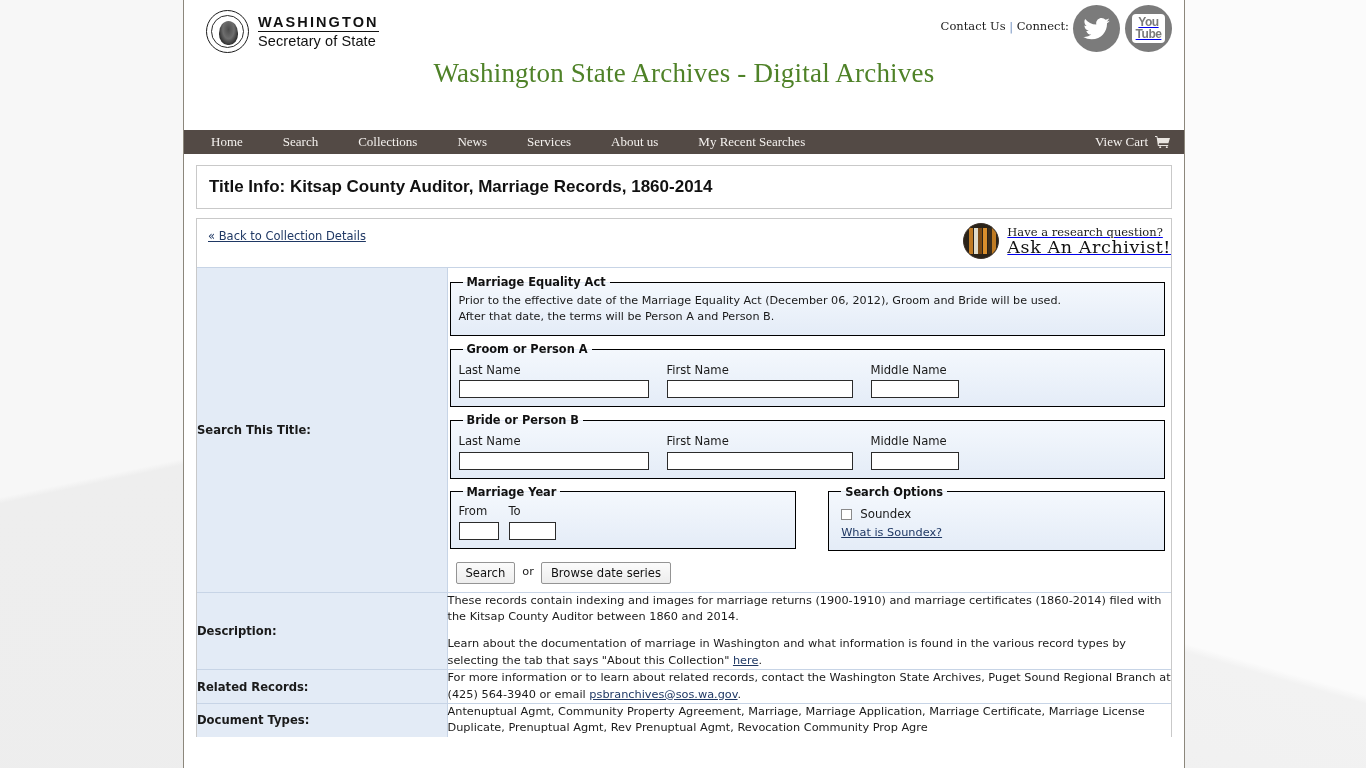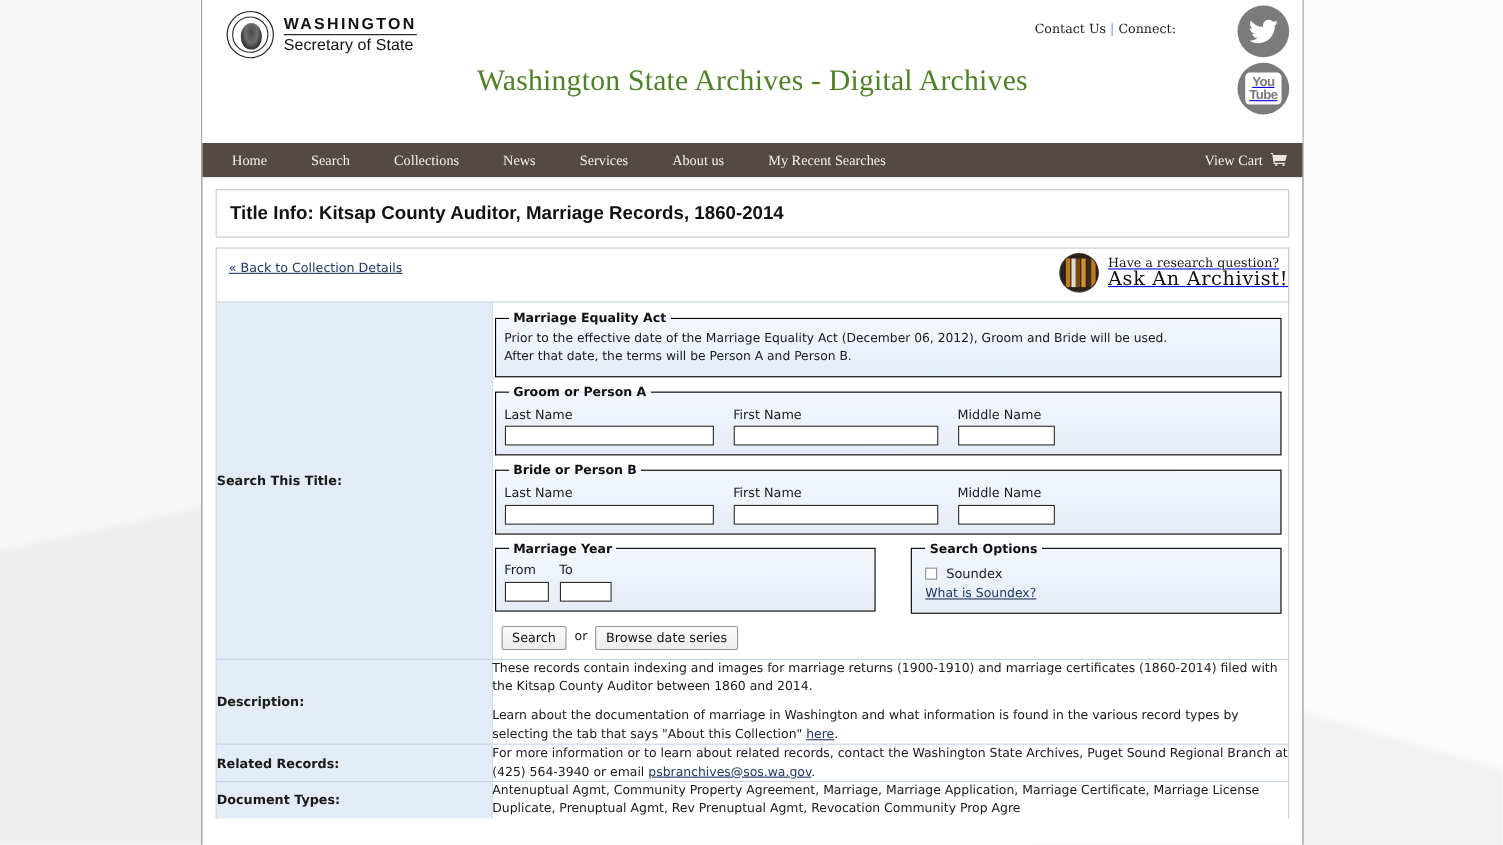--- a/index.html
+++ b/index.html
@@ -38,35 +38,35 @@
   .seal:after{ content:""; position:absolute; left:12px; top:10px; width:19px; height:24px; border-radius:50% 50% 45% 45%;
       background:radial-gradient(ellipse at 50% 35%, #4b4b4b 0%, #6e6e6e 42%, #2c2c2c 75%, #1d1d1d 100%);}
   .logo-text{ line-height:1; }
   .logo-wa{ font-family:"Liberation Sans", sans-serif; font-weight:bold; font-size:14.5px; letter-spacing:2.1px; color:#111; }
   .logo-rule{ height:1px; background:#111; margin:2px 0 2px 0; }
   .logo-sos{ font-family:"Liberation Sans", sans-serif; font-size:14.5px; color:#111; letter-spacing:0.1px;}
 
   .connect{ position:absolute; right:115px; top:19px; font-family:"DejaVu Serif", serif; font-size:11.5px; color:#1b1b1b; white-space:nowrap;}
   .connect .sep{ color:#6f8ebf; }
   .connect a{ color:#1b1b1b; text-decoration:none; }
-  .social{ position:absolute; right:12px; top:5px; display:flex; gap:5px;flex-direction:column; }
+  .social{ position:absolute; right:12px; top:5px; display:flex; gap:5px; }
   .soc{ width:47px; height:47px; border-radius:50%; background:#7b7b7b; display:flex; align-items:center; justify-content:center; }
   .soc svg{ display:block; }
   .yt-lines{ text-align:center; line-height:0.92; color:#7b7b7b; font-family:"Liberation Sans", sans-serif; font-weight:bold; }
   .yt-box{ background:#ffffff; border-radius:4px; padding:3px 4px; }
   .yt-box .l1{ font-size:12px; letter-spacing:-0.5px;}
   .yt-box .l2{ font-size:12px; letter-spacing:-0.5px;}
 
   .bigtitle{
     position:absolute; left:0; right:0; top:58px; text-align:center;
     font-family:"Liberation Serif", serif; font-size:27px; color:#4f8228; letter-spacing:0.2px;
   }
 
   
-  .nav{ background:#534a45; height:31px; display:flex; align-items:center; padding:0 0 0 27px; position:relative;}
+  .nav{ background:#534a45; height:24px; display:flex; align-items:center; padding:0 0 0 27px; position:relative;}
   .nav a{ color:#f4f1ee; font-family:"Liberation Serif", serif; font-size:13px; text-decoration:none; margin-right:40px; white-space:nowrap;}
   .nav .right{ position:absolute; right:14px; display:flex; align-items:center; gap:7px; }
   .nav .right a{ margin:0; }
   .cart{ display:inline-block; }
 
   
   .titlebar-wrap{ padding:11px 12px 0 12px; }
   .titlebar{
     border:1px solid #c9c9c9; background:#fff; height:44px; display:flex; align-items:center; padding-left:12px;
     font-family:"Liberation Sans", sans-serif; font-weight:bold; font-size:17px; color:#111;

